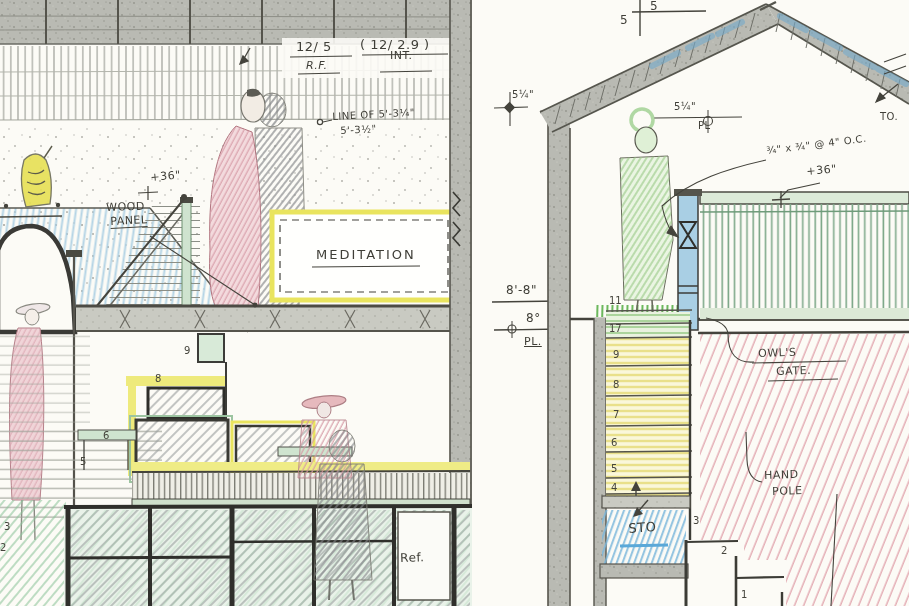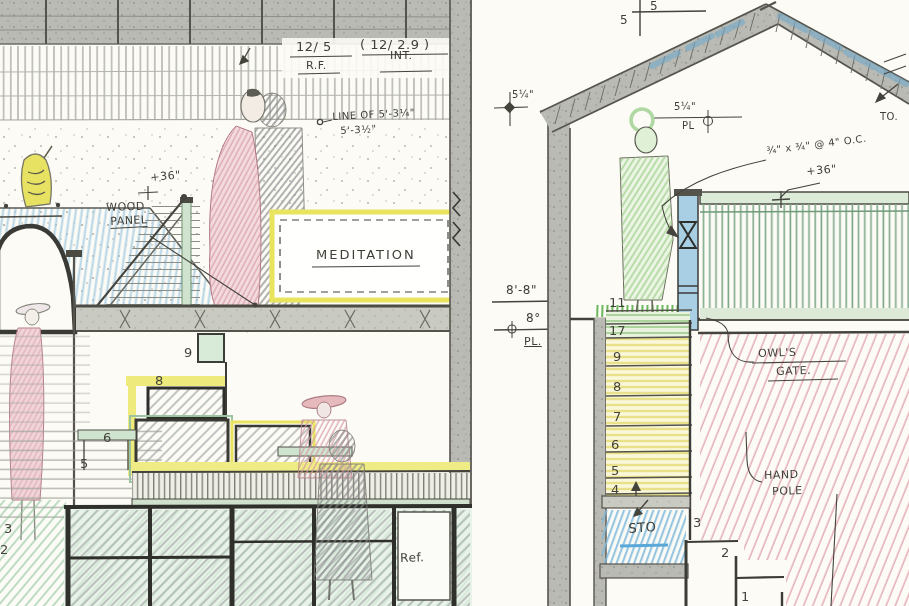--- a/index.html
+++ b/index.html
@@ -1,21 +1,21 @@
 <!DOCTYPE html>
 <html><head>
 <meta charset="utf-8">
 <style>
   html,body{margin:0;padding:0;background:#e8e8e4;}
   #stage{position:relative;width:909px;height:606px;background:#fcfbf6;overflow:hidden;
          font-family:"DejaVu Sans",sans-serif;}
   #stage svg{position:absolute;left:0;top:0;}
   .lbl{position:absolute;color:#3f3e37;white-space:nowrap;transform-origin:left top;
        letter-spacing:.5px;line-height:1;}.s10{font-size:10px}.s11{font-size:11px}.s12{font-size:12px}.s13{font-size:13px}
-  .num{position:absolute;font-size:13px;color:#45443c;line-height:1;}
+  .num{position:absolute;font-size:10px;color:#45443c;line-height:1;}
   .underln{border-bottom:1px solid #45443c;padding-bottom:1px;}
 </style>
 </head>
 <body>
 
 <div id="stage">
 
 <svg width="909" height="606" viewBox="0 0 909 606">
 <defs>
   <pattern id="pPencil" width="12" height="12" patternUnits="userSpaceOnUse">
@@ -432,35 +432,35 @@
     <path d="M754,362 Q728,364 728,334 Q727,322 706,318"></path>
     <line x1="752" y1="363" x2="846" y2="361" stroke-width="1.2"></line>
     <line x1="768" y1="381" x2="838" y2="379" stroke-width="1.2"></line>
     <path d="M762,482 Q748,480 747,460 L746,432"></path>
     <path d="M837,494 L831,606"></path>
   </g>
 </g>
 </svg>
 
 <div class="lbl s13" style="left:296px;top:40px;">12/ 5</div>
-<div class="lbl s11" style="left:306px;top:60px;">R.F.</div>
+<div class="lbl s11" style="left:306px;top:60px;font-style:italic;">R.F.</div>
 <div class="lbl s13" style="left:360px;top:38px;">( 12/ 2.9 )</div>
 <div class="lbl s11" style="left:390px;top:50px;">INT.</div>
 <div class="lbl s10" style="left:332px;top:112px;transform:rotate(-3deg);">LINE OF 5'-3¼"</div>
 <div class="lbl s10" style="left:340px;top:126px;transform:rotate(-3deg);">5'-3½"</div>
 <div class="lbl s11" style="left:106px;top:202px;transform:rotate(-2deg);">WOOD</div>
 <div class="lbl s11 underln" style="left:110px;top:216px;transform:rotate(-3deg);">PANEL</div>
 <div class="lbl s11" style="left:150px;top:172px;transform:rotate(-5deg);">+36"</div>
 <div class="lbl s13" style="left:316px;top:248px;letter-spacing:2px;">MEDITATION</div>
 <div class="lbl s12" style="left:506px;top:284px;">8'-8"</div>
 <div class="lbl s12" style="left:526px;top:312px;">8°</div>
 <div class="lbl s11" style="left:524px;top:336px;text-decoration:underline;">PL.</div>
 <div class="lbl s10" style="left:512px;top:90px;">5¼"</div>
 <div class="lbl s10" style="left:674px;top:102px;">5¼"</div>
-<div class="lbl s10" style="left:682px;top:121px;text-align:right;">PL</div>
+<div class="lbl s10" style="left:698px;top:121px;text-align:right;">PL</div>
 <div class="lbl s12" style="left:650px;top:0px;">5</div>
 <div class="lbl s12" style="left:620px;top:14px;">5</div>
 <div class="lbl s10" style="left:766px;top:146px;transform:rotate(-7deg);">¾" x ¾" @ 4" O.C.</div>
 <div class="lbl s11" style="left:806px;top:166px;transform:rotate(-5deg);">+36"</div>
 <div class="lbl s11" style="left:758px;top:348px;transform:rotate(-2deg);">OWL'S</div>
 <div class="lbl s11" style="left:776px;top:366px;transform:rotate(-2deg);">GATE.</div>
 <div class="lbl s11" style="left:764px;top:470px;transform:rotate(-2deg);">HAND</div>
 <div class="lbl s11" style="left:772px;top:486px;transform:rotate(-2deg);">POLE</div>
 <div class="lbl s13" style="left:628px;top:522px;transform:rotate(-4deg);">STO</div>
 <div class="lbl s12" style="left:400px;top:552px;transform:rotate(-2deg);">Ref.</div>

